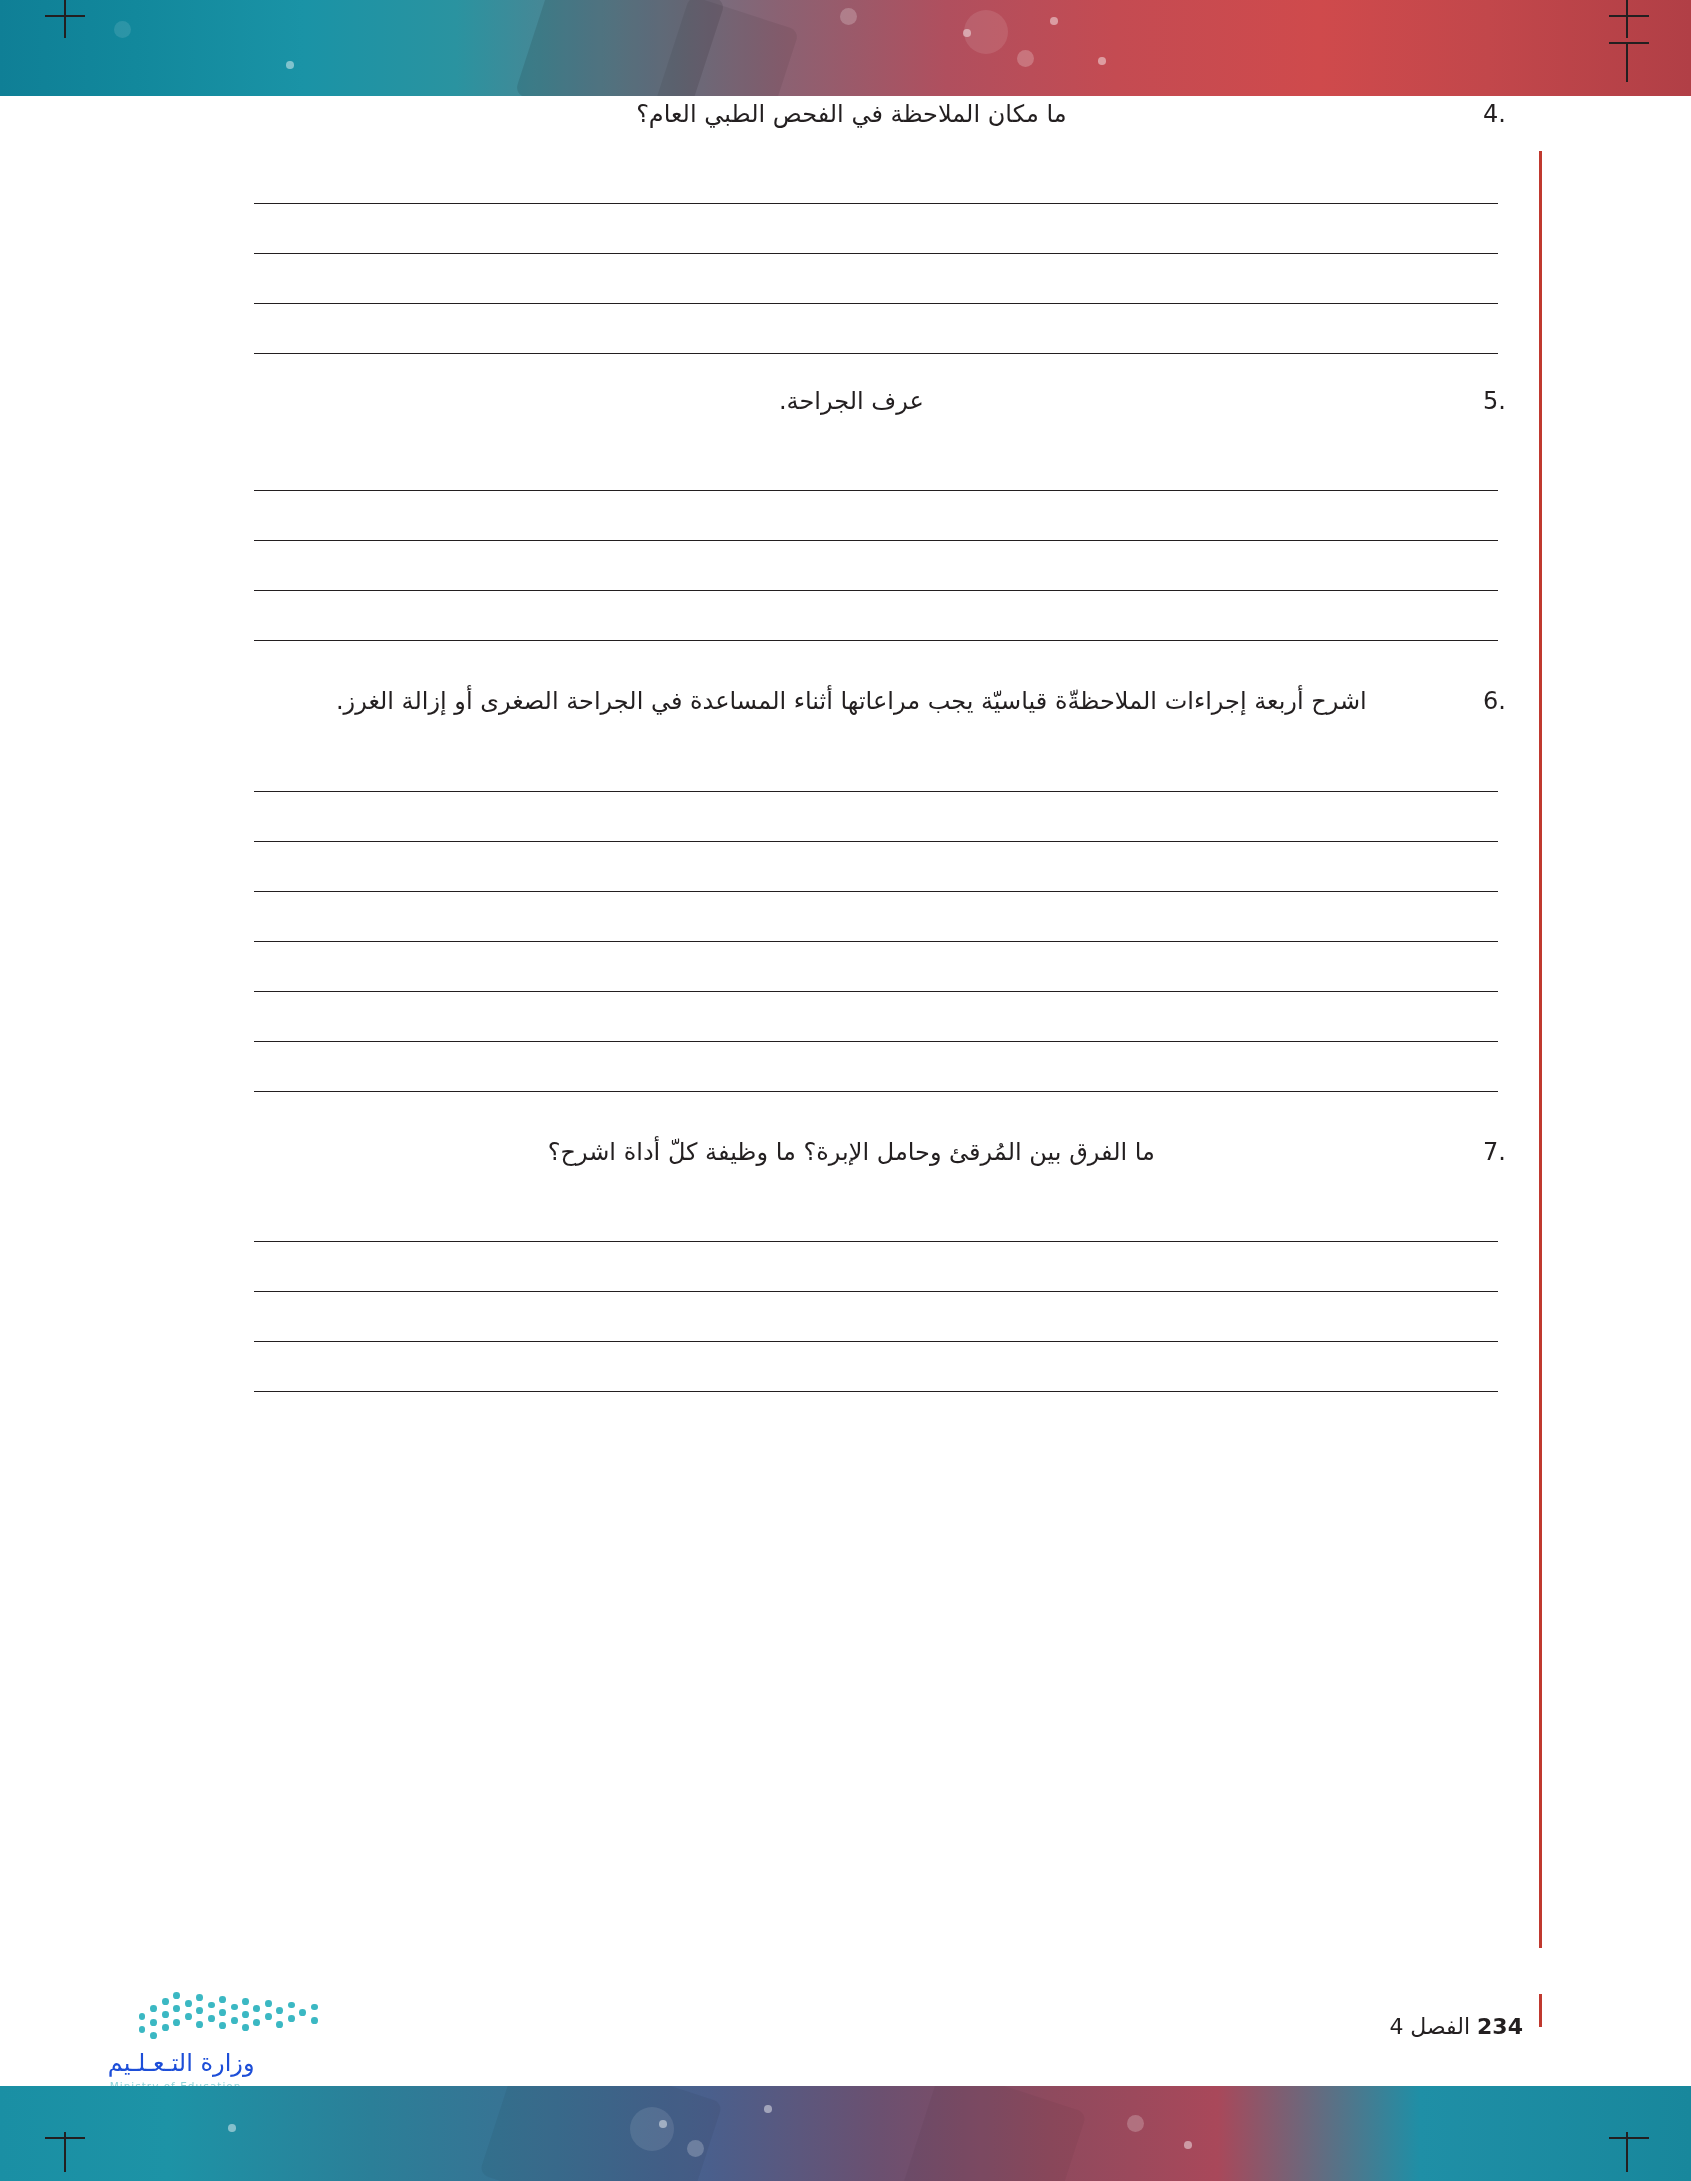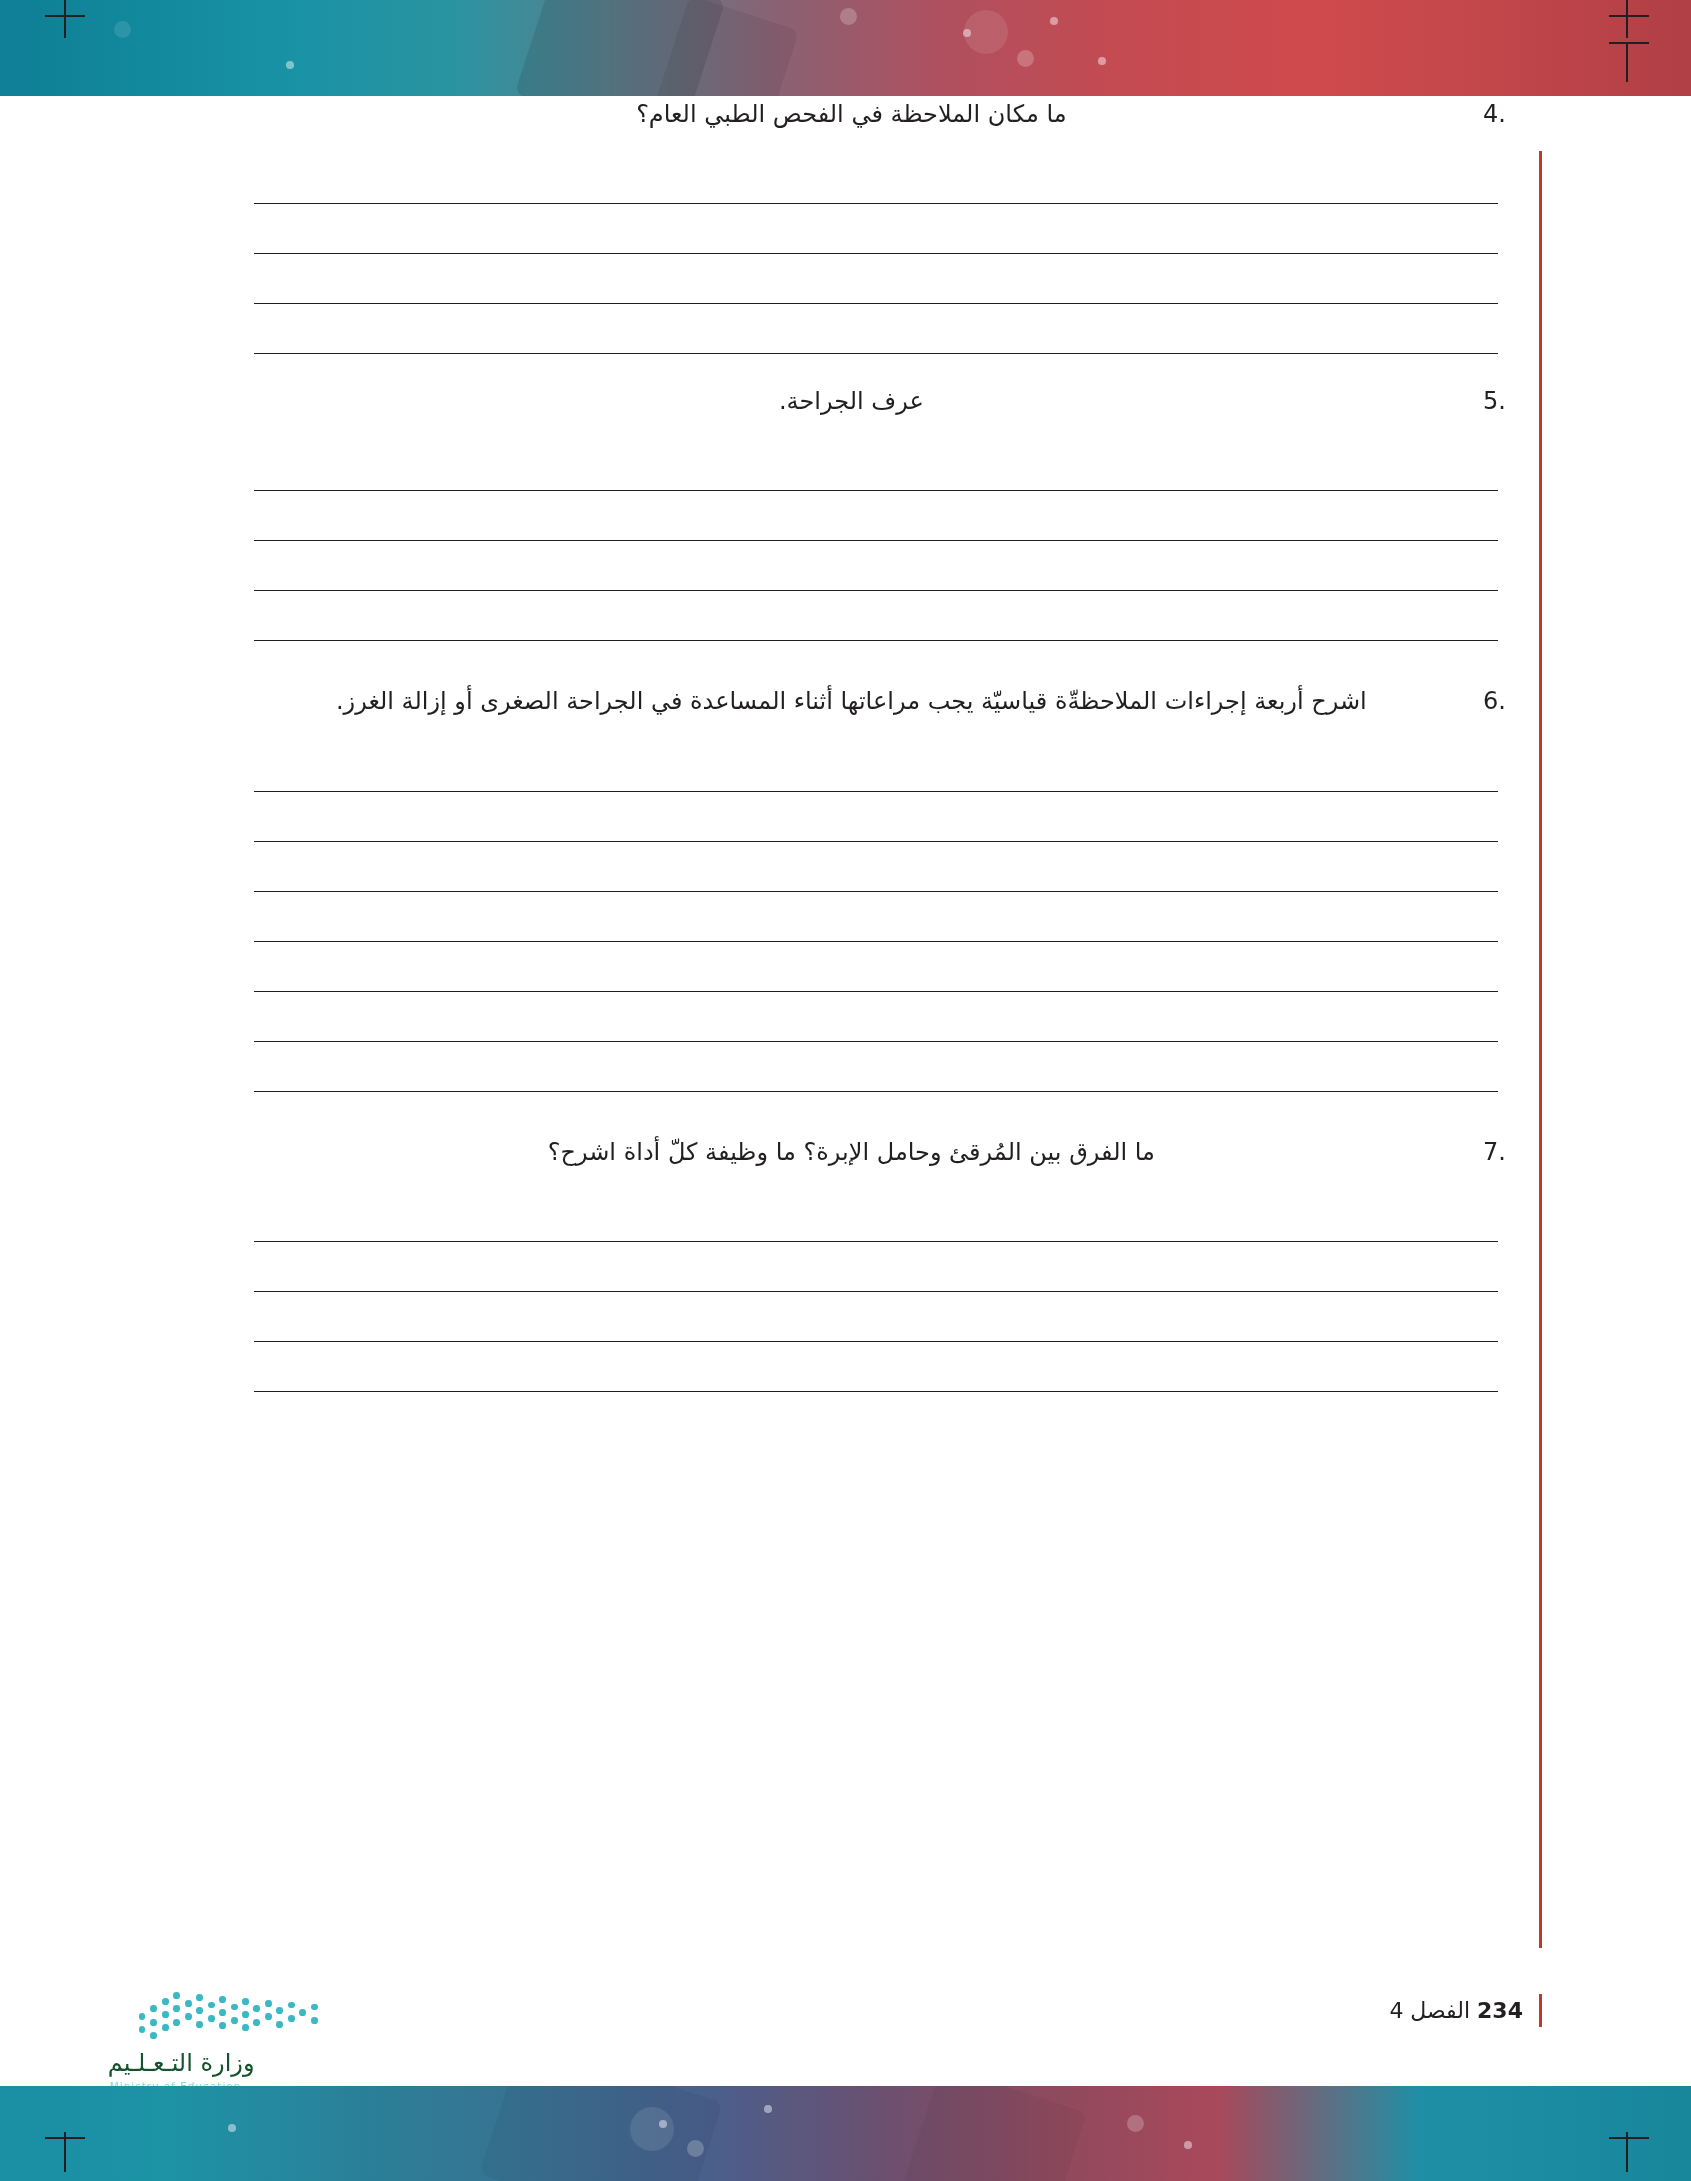--- a/index.html
+++ b/index.html
@@ -149,21 +149,21 @@
   .footer {
     position: absolute;
     left: 0;
     top: 1902px;
     width: 1692px;
     height: 182px;
   }
   .page-label {
     position: absolute;
     right: 168px;
-    top: 0;
+    top: 16px;
     font-size: 22px;
     color: #231f20;
     direction: rtl;
   }
   .page-label b { font-weight: bold; }
   .footer-tick {
     position: absolute;
     right: 149px;
     top: -3.8px;
     width: 2.9px;
@@ -189,21 +189,21 @@
     height: 6.7px;
     border-radius: 50%;
     background: #3bb8c3;
     display: block;
   }
   .moe-ar {
     position: absolute;
     top: 61px;
     left: 3.8px;
     font-size: 24px;
-    color: #14532d;
+    color: #1d4ed8;
     letter-spacing: 2.9px;
     direction: rtl;
   }
   .moe-en {
     position: absolute;
     top: 92px;
     left: 5.7px;
     font-size: 10.5px;
     color: #8fd3d9;
     letter-spacing: 1px;

